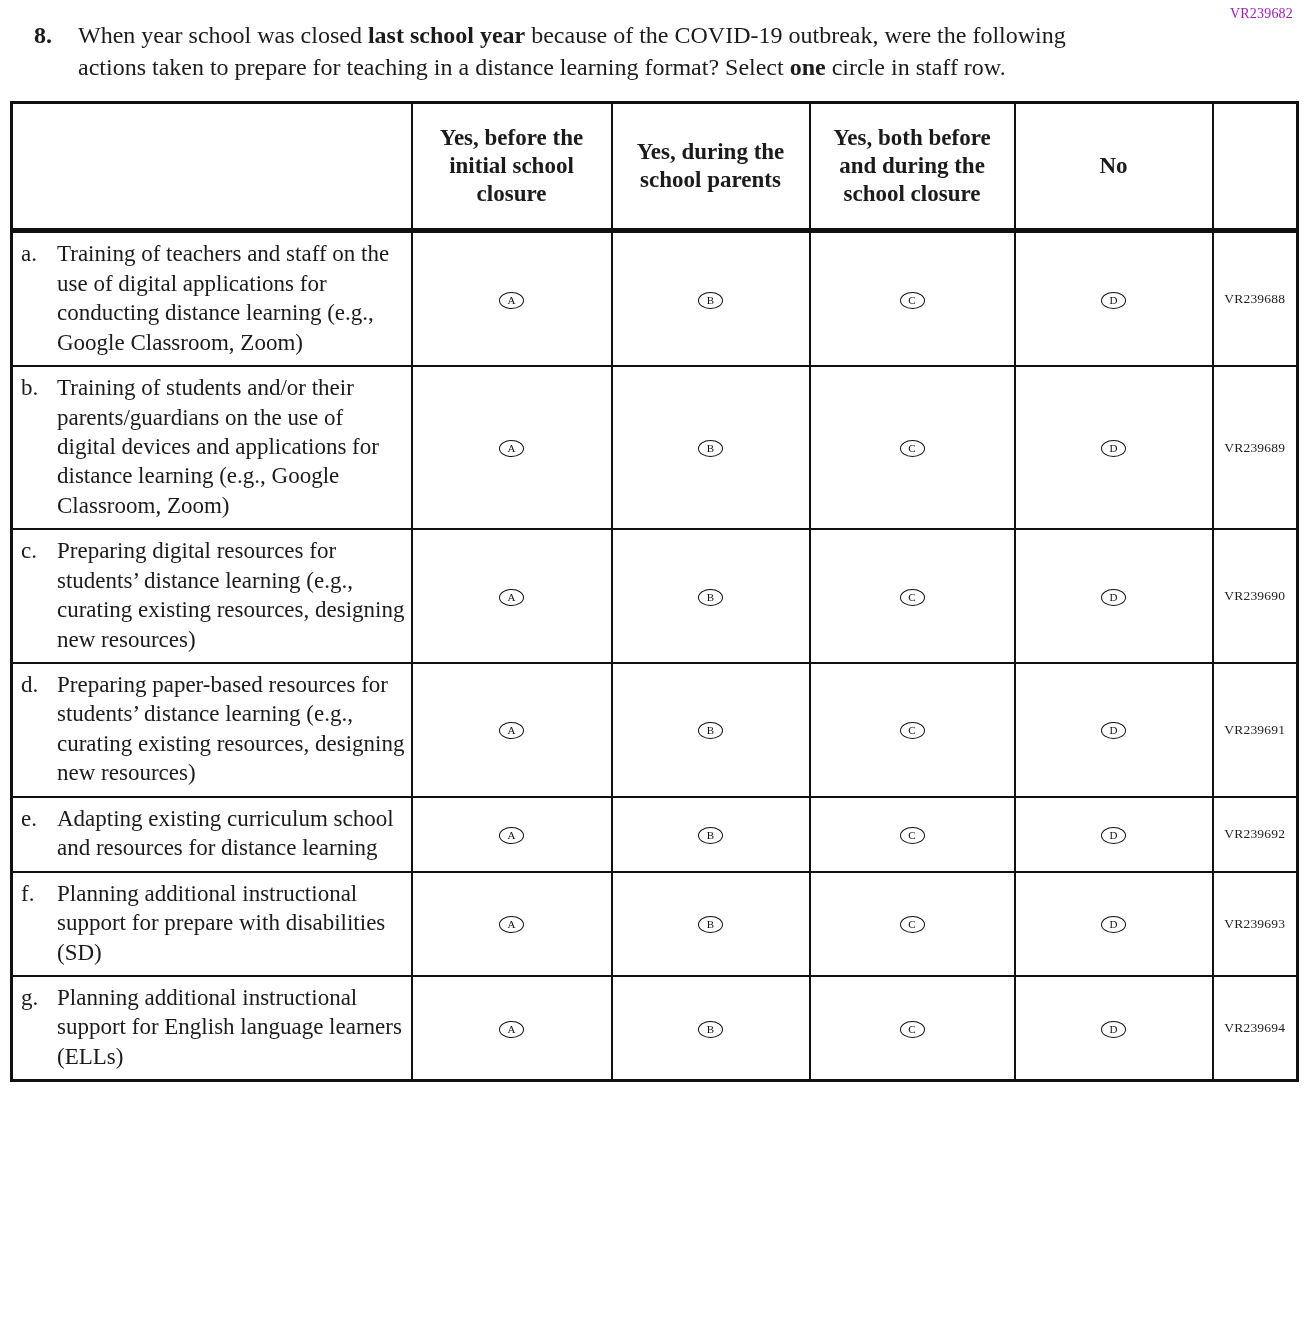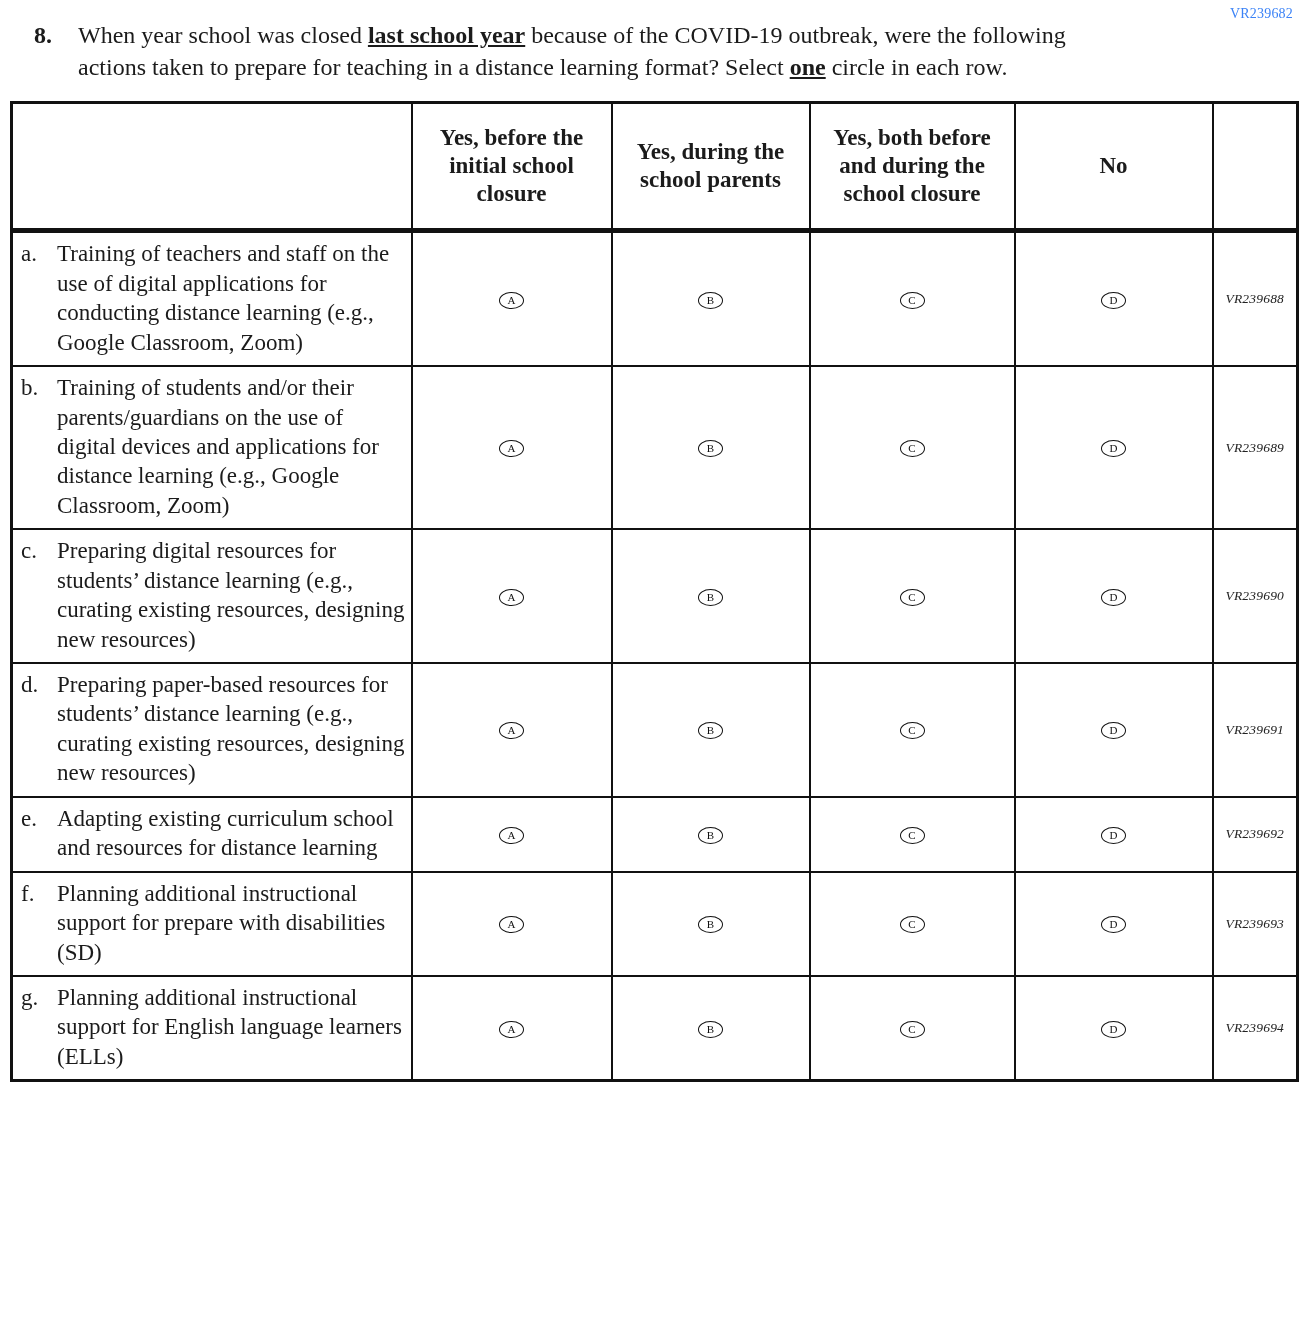--- a/index.html
+++ b/index.html
@@ -11,35 +11,35 @@
     font-family: "Liberation Serif", "DejaVu Serif", serif;
     color: #1b1b1b;
     overflow: hidden;
   }
   .page-code-top {
     position: absolute;
     top: 6px;
     right: 14px;
     font-size: 14px;
     letter-spacing: 0.2px;
-    color: #3b82f6;
+    color: #a21caf;
   }
   .question {
     display: flex;
     padding: 20px 0 0 34px;
     font-size: 24px;
     line-height: 1.32;
   }
   .q-number {
     font-weight: bold;
     width: 44px;
     flex: none;
   }
   .q-text { max-width: 1015px; }
-  .q-text .bold { font-weight: bold; text-decoration: underline; }
+  .q-text .bold { font-weight: bold; }
 
   table.survey {
     border-collapse: collapse;
     table-layout: fixed;
     width: 1286px;
     margin: 18px 4px 0 10px;
     border: 3px solid #111;
   }
   .survey td, .survey th {
     border: 2px solid #111;
@@ -75,31 +75,30 @@
     text-align: center;
     cursor: pointer;
     color: #111;
   }
   .code-cell {
     font-size: 13.5px;
     text-align: center;
     padding: 0 2px;
     color: #222;
     letter-spacing: 0.2px;
-    font-style: italic;
   }
 </style>
 </head>
 <body>
 
 <div class="page-code-top">VR239682</div>
 
 <div class="question">
   <span class="q-number">8.</span>
-  <span class="q-text"><span>When year school was closed </span><span class="bold">last school year</span><span> because of the COVID-19 outbreak, were the following actions taken to prepare for teaching in a distance learning format? Select </span><span class="bold">one</span><span> circle in each row.</span></span>
+  <span class="q-text"><span>When year school was closed </span><span class="bold">last school year</span><span> because of the COVID-19 outbreak, were the following actions taken to prepare for teaching in a distance learning format? Select </span><span class="bold">one</span><span> circle in staff row.</span></span>
 </div>
 
 <table class="survey">
   <colgroup>
     <col style="width:400px">
       <col style="width:200px">
       <col style="width:198px">
       <col style="width:205px">
       <col style="width:198px">
       <col style="width:85px">

